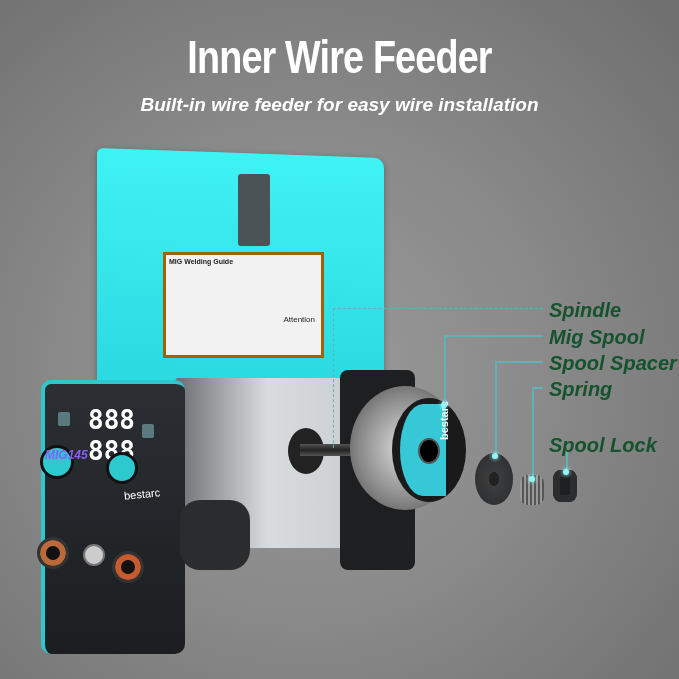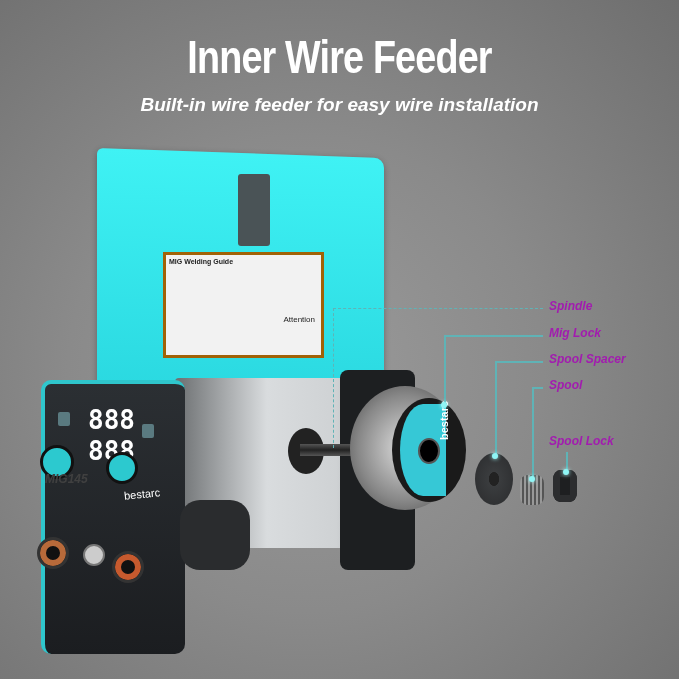--- a/index.html
+++ b/index.html
@@ -5,21 +5,21 @@
   html,body{margin:0;padding:0;}
   body{width:679px;height:679px;overflow:hidden;position:relative;
     background:radial-gradient(ellipse at 45% 55%, #9a9a9a 0%, #8a8a8a 45%, #6e6e6e 100%);
     font-family:"Liberation Sans",sans-serif;}
   .title{position:absolute;top:30px;left:0;width:679px;text-align:center;color:#fff;
     font-family:"Liberation Sans",sans-serif;font-weight:bold;font-size:46px;letter-spacing:-1px;
     transform:scaleX(0.82);transform-origin:center;}
   .subtitle{position:absolute;top:94px;left:0;width:679px;text-align:center;color:#fff;
     font-style:italic;font-weight:bold;font-size:19px;}
   .abs{position:absolute;}
-  .label{position:absolute;color:#a21caf;font-style:italic;font-weight:bold;font-size:12px;}
+  .label{position:absolute;color:#14532d;font-style:italic;font-weight:bold;font-size:20px;}
   .line{position:absolute;background:#5fb3b6;}
   .dot{position:absolute;width:6px;height:6px;border-radius:50%;background:#8ff5f5;box-shadow:0 0 4px #aff;}
 </style>
 </head>
 <body>
 
 <div class="title">Inner Wire Feeder</div>
 <div class="subtitle">Built-in wire feeder for easy wire installation</div>
 
 <div>
@@ -35,21 +35,21 @@
   <div class="abs" style="left:340px;top:370px;width:75px;height:200px;background:#1d1f21;border-radius:8px;"></div>
   <div class="abs" style="left:288px;top:428px;width:36px;height:46px;background:#222;border-radius:50%;"></div>
 
   <div class="abs" style="left:41px;top:380px;width:140px;height:270px;background:linear-gradient(180deg,#2b2f33,#1b1d20);border-radius:10px;border-left:4px solid #2fc6cc;border-top:4px solid #2fc6cc;"></div>
   <div class="abs" style="left:88px;top:405px;color:#fff;font-family:'DejaVu Sans Mono',monospace;font-weight:bold;font-size:26px;">888</div>
   <div class="abs" style="left:88px;top:436px;color:#fff;font-family:'DejaVu Sans Mono',monospace;font-weight:bold;font-size:26px;">888</div>
   <div class="abs" style="left:40px;top:445px;width:28px;height:28px;border-radius:50%;background:#2cc9cf;border:3px solid #111;"></div>
   <div class="abs" style="left:106px;top:452px;width:26px;height:26px;border-radius:50%;background:#2cc9cf;border:3px solid #111;"></div>
   <div class="abs" style="left:58px;top:412px;width:12px;height:14px;background:#5a7a80;border-radius:2px;"></div>
   <div class="abs" style="left:142px;top:424px;width:12px;height:14px;background:#5a7a80;border-radius:2px;"></div>
-  <div class="abs" style="left:45px;top:472px;color:#404040;font-weight:bold;font-style:italic;font-size:12px;">MIG145</div>
+  <div class="abs" style="left:45px;top:448px;color:#8b5cf6;font-weight:bold;font-style:italic;font-size:12px;">MIG145</div>
   <div class="abs" style="left:124px;top:488px;color:#fff;font-size:11px;transform:rotate(-6deg);">bestarc</div>
   <div class="abs" style="left:37px;top:537px;width:26px;height:26px;border-radius:50%;background:#111;border:3px solid #333;box-shadow:inset 0 0 0 6px #b86a3a;"></div>
   <div class="abs" style="left:83px;top:544px;width:18px;height:18px;border-radius:50%;background:#ccc;border:2px solid #777;"></div>
   <div class="abs" style="left:112px;top:551px;width:26px;height:26px;border-radius:50%;background:#111;border:3px solid #333;box-shadow:inset 0 0 0 6px #c75a2e;"></div>
 
   <div class="abs" style="left:180px;top:500px;width:70px;height:70px;background:#2a2c2e;border-radius:20px;"></div>
 
   <div class="abs" style="left:300px;top:444px;width:80px;height:12px;background:linear-gradient(180deg,#555,#222,#555);"></div>
 
   <div class="abs" style="left:350px;top:386px;width:110px;height:124px;border-radius:50%;background:radial-gradient(ellipse,#ddd 0%,#888 60%,#444 100%);"></div>
@@ -72,16 +72,16 @@
 <div class="line" style="left:495px;top:361px;width:2px;height:95px;"></div>
 <div class="line" style="left:532px;top:387px;width:11px;height:2px;"></div>
 <div class="line" style="left:532px;top:387px;width:2px;height:92px;"></div>
 <div class="line" style="left:566px;top:452px;width:2px;height:20px;"></div>
 <div class="dot" style="left:441px;top:402px;"></div>
 <div class="dot" style="left:492px;top:453px;"></div>
 <div class="dot" style="left:529px;top:476px;"></div>
 <div class="dot" style="left:563px;top:469px;"></div>
 
 <div class="label" style="left:549px;top:299px;">Spindle</div>
-<div class="label" style="left:549px;top:326px;">Mig Lock</div>
+<div class="label" style="left:549px;top:326px;">Mig Spool</div>
 <div class="label" style="left:549px;top:352px;font-style:italic;">Spool Spacer</div>
-<div class="label" style="left:549px;top:378px;">Spool</div>
+<div class="label" style="left:549px;top:378px;">Spring</div>
 <div class="label" style="left:549px;top:434px;font-style:italic;">Spool Lock</div>
 
 </body></html>

